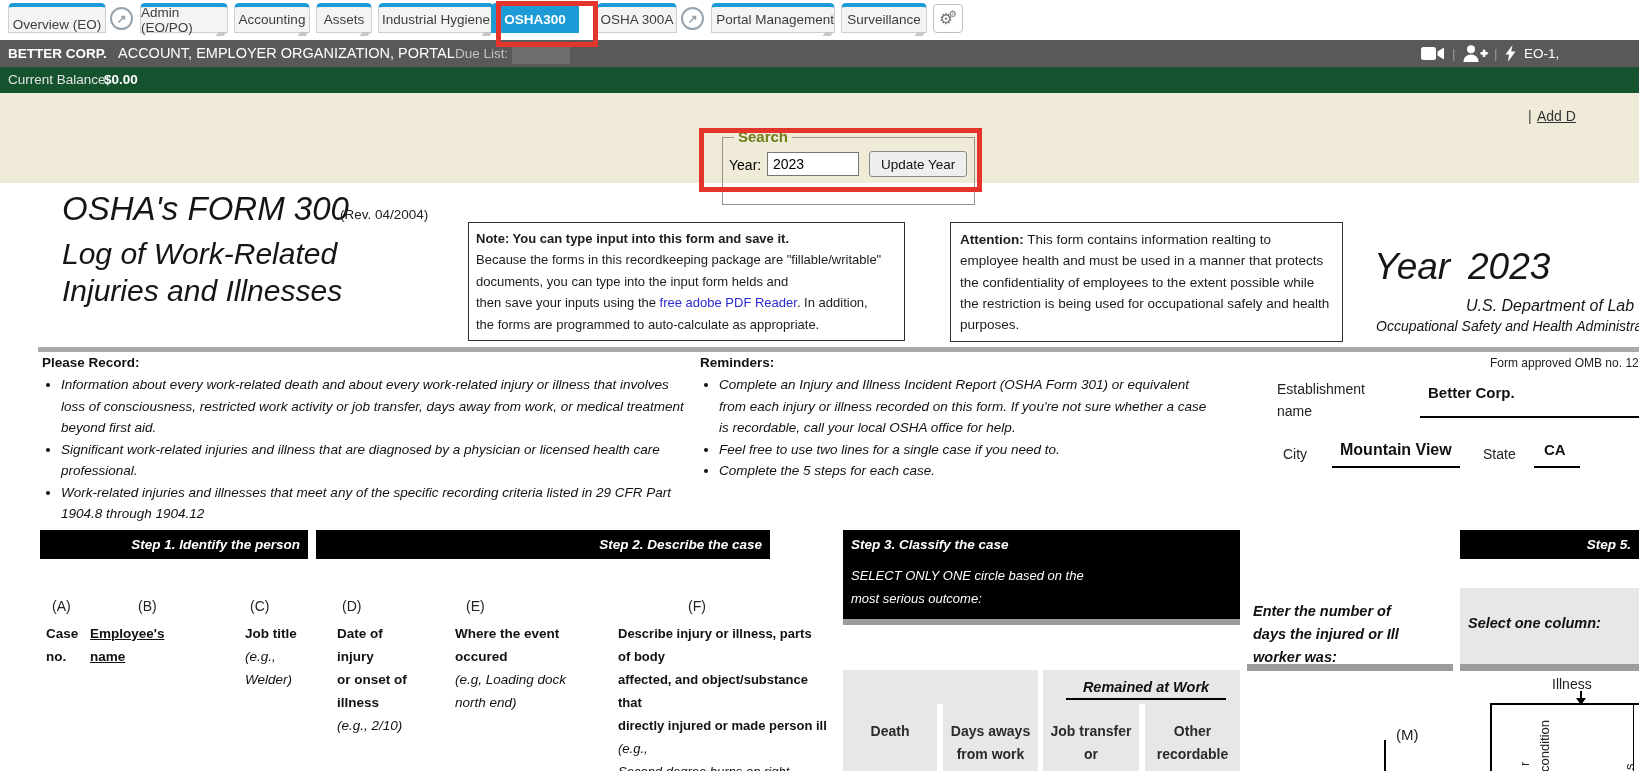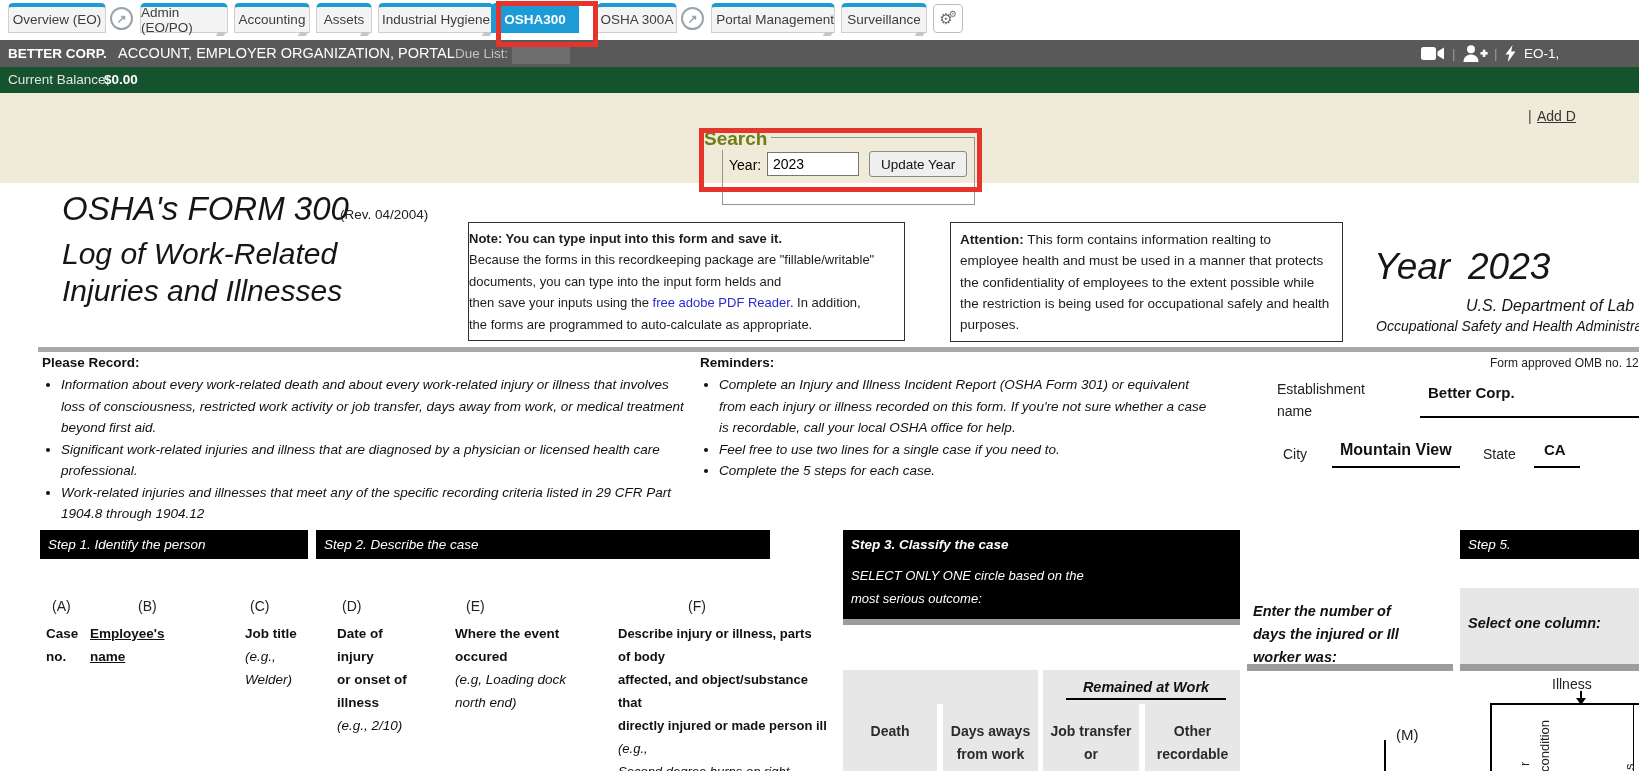--- a/index.html
+++ b/index.html
@@ -23,64 +23,64 @@
   .orgbar { left:0; top:40px; width:1639px; height:27px; background:#595959; color:#fff; font-size:13.5px; }
   .orgbar > div { position:absolute; line-height:27px; }
   .balbar { left:0; top:67px; width:1639px; height:26px; background:#14532d; color:#e4e4e4; font-size:13.5px; }
   .balbar > div { position:absolute; line-height:26px; }
   .beige { left:0; top:93px; width:1639px; height:90px; background:#f0ead9; }
 
   .redbox { position:absolute; border:5px solid #e5342c; z-index:50; }
 
   
   .fieldset { left:722px; top:137px; width:253px; height:68px; border:1px solid #98948a; }
-  .legend { left:700px; top:128px; background:#f0ead9; padding:0 4px; color:#6e7e14; font-weight:bold; font-size:19px; z-index:2; }
+  .legend { left:734px; top:128px; background:#f0ead9; padding:0 4px; color:#6e7e14; font-weight:bold; font-size:15px; z-index:2; }
   .yearinput { left:767px; top:152px; width:92px; height:24px; border:1px solid #767676; background:#fff;
                font-family:inherit; font-size:14px; padding:2px 5px; }
   .updbtn { left:869px; top:151px; height:26px; padding:0 11px; border:1px solid #8a8a8a; border-radius:3px;
             background:#efefef; font-family:inherit; font-size:13.5px; color:#111; }
 
   
   .ital { font-style:italic; color:#151515; }
-  .notebox { left:468px; top:222px; width:437px; height:119px; border:1px solid #2f2f2f; padding:5px 0;
+  .notebox { left:468px; top:222px; width:437px; height:119px; border:1px solid #2f2f2f; padding:5px 7px;
              font-size:13px; line-height:21.4px; color:#1c1c1c; }
   .attbox { left:950px; top:222px; width:393px; height:120px; border:1px solid #2f2f2f; padding:6px 9px;
             font-size:13.5px; line-height:21.3px; color:#1c1c1c; }
   .link { color:#2a2ad0; cursor:pointer; }
   .rule { left:38px; top:347px; width:1601px; height:5px; background:#a9a9a9; }
   .bhead { font-weight:bold; font-size:13.5px; color:#111; }
   .bullets { font-style:italic; font-size:13.5px; line-height:21.5px; color:#111; }
   .bullets ul { padding-left:17px; }
   .estlabel { font-size:14px; color:#222; }
   .estvalue { font-weight:bold; color:#111; }
   .uline { border-bottom:2px solid #000; height:0; }
 
   
   .stepbar { position:absolute; top:530px; height:29px; background:#000; color:#fff; display:flex; align-items:center;
-             padding:4px 8px; font-size:13.5px; font-weight:normal; font-style:italic; }
+             padding:4px 8px; font-size:13.5px; font-weight:bold; font-style:italic;justify-content:flex-end; }
   .step3box { left:843px; top:530px; width:397px; height:89px; background:#000; color:#fff; }
   .shadow { background:#9c9c9c; }
   .colletter { font-size:14px; color:#222; }
   .colblock { top:622px; font-size:13.5px; font-weight:bold; line-height:23px; color:#111; }
   .colblock .ex { font-weight:normal; font-style:italic; }
   .graybox { background:#e7e7e7; }
   .clabel { position:absolute; font-weight:bold; font-size:14px; color:#2b2b2b; text-align:center; line-height:23px; }
   .remained { font-weight:bold; font-style:italic; font-size:14.5px; color:#111; text-align:center;
               border-bottom:2px solid #000; padding-bottom:3px; }
   .s4note { font-weight:bold; font-style:italic; font-size:14.5px; line-height:23px; color:#111; }
   .rot { transform:rotate(-90deg); transform-origin:0 0; white-space:nowrap; font-size:13px; color:#222; }
   .dnarrow { width:0; height:0; border-left:5px solid transparent; border-right:5px solid transparent; border-top:7px solid #000; }
 </style>
 </head>
 <body>
 
 <div id="screen">
 
   <div class="abs tabbar">
-    <div class="tab" style="left:8px;width:98px;">
+    <div class="tab" style="left:8px;width:98px;align-items:flex-end;">
         <span>Overview (EO)</span>
       </div>
     <div class="extlink" style="left:110px;">
         <span>↗</span>
       </div>
     <div class="tab" style="left:140px;width:88px;">
         <span>Admin (EO/PO)</span>
         <span class="tail"></span>
       </div>
     <div class="tab" style="left:234px;width:76px;">

